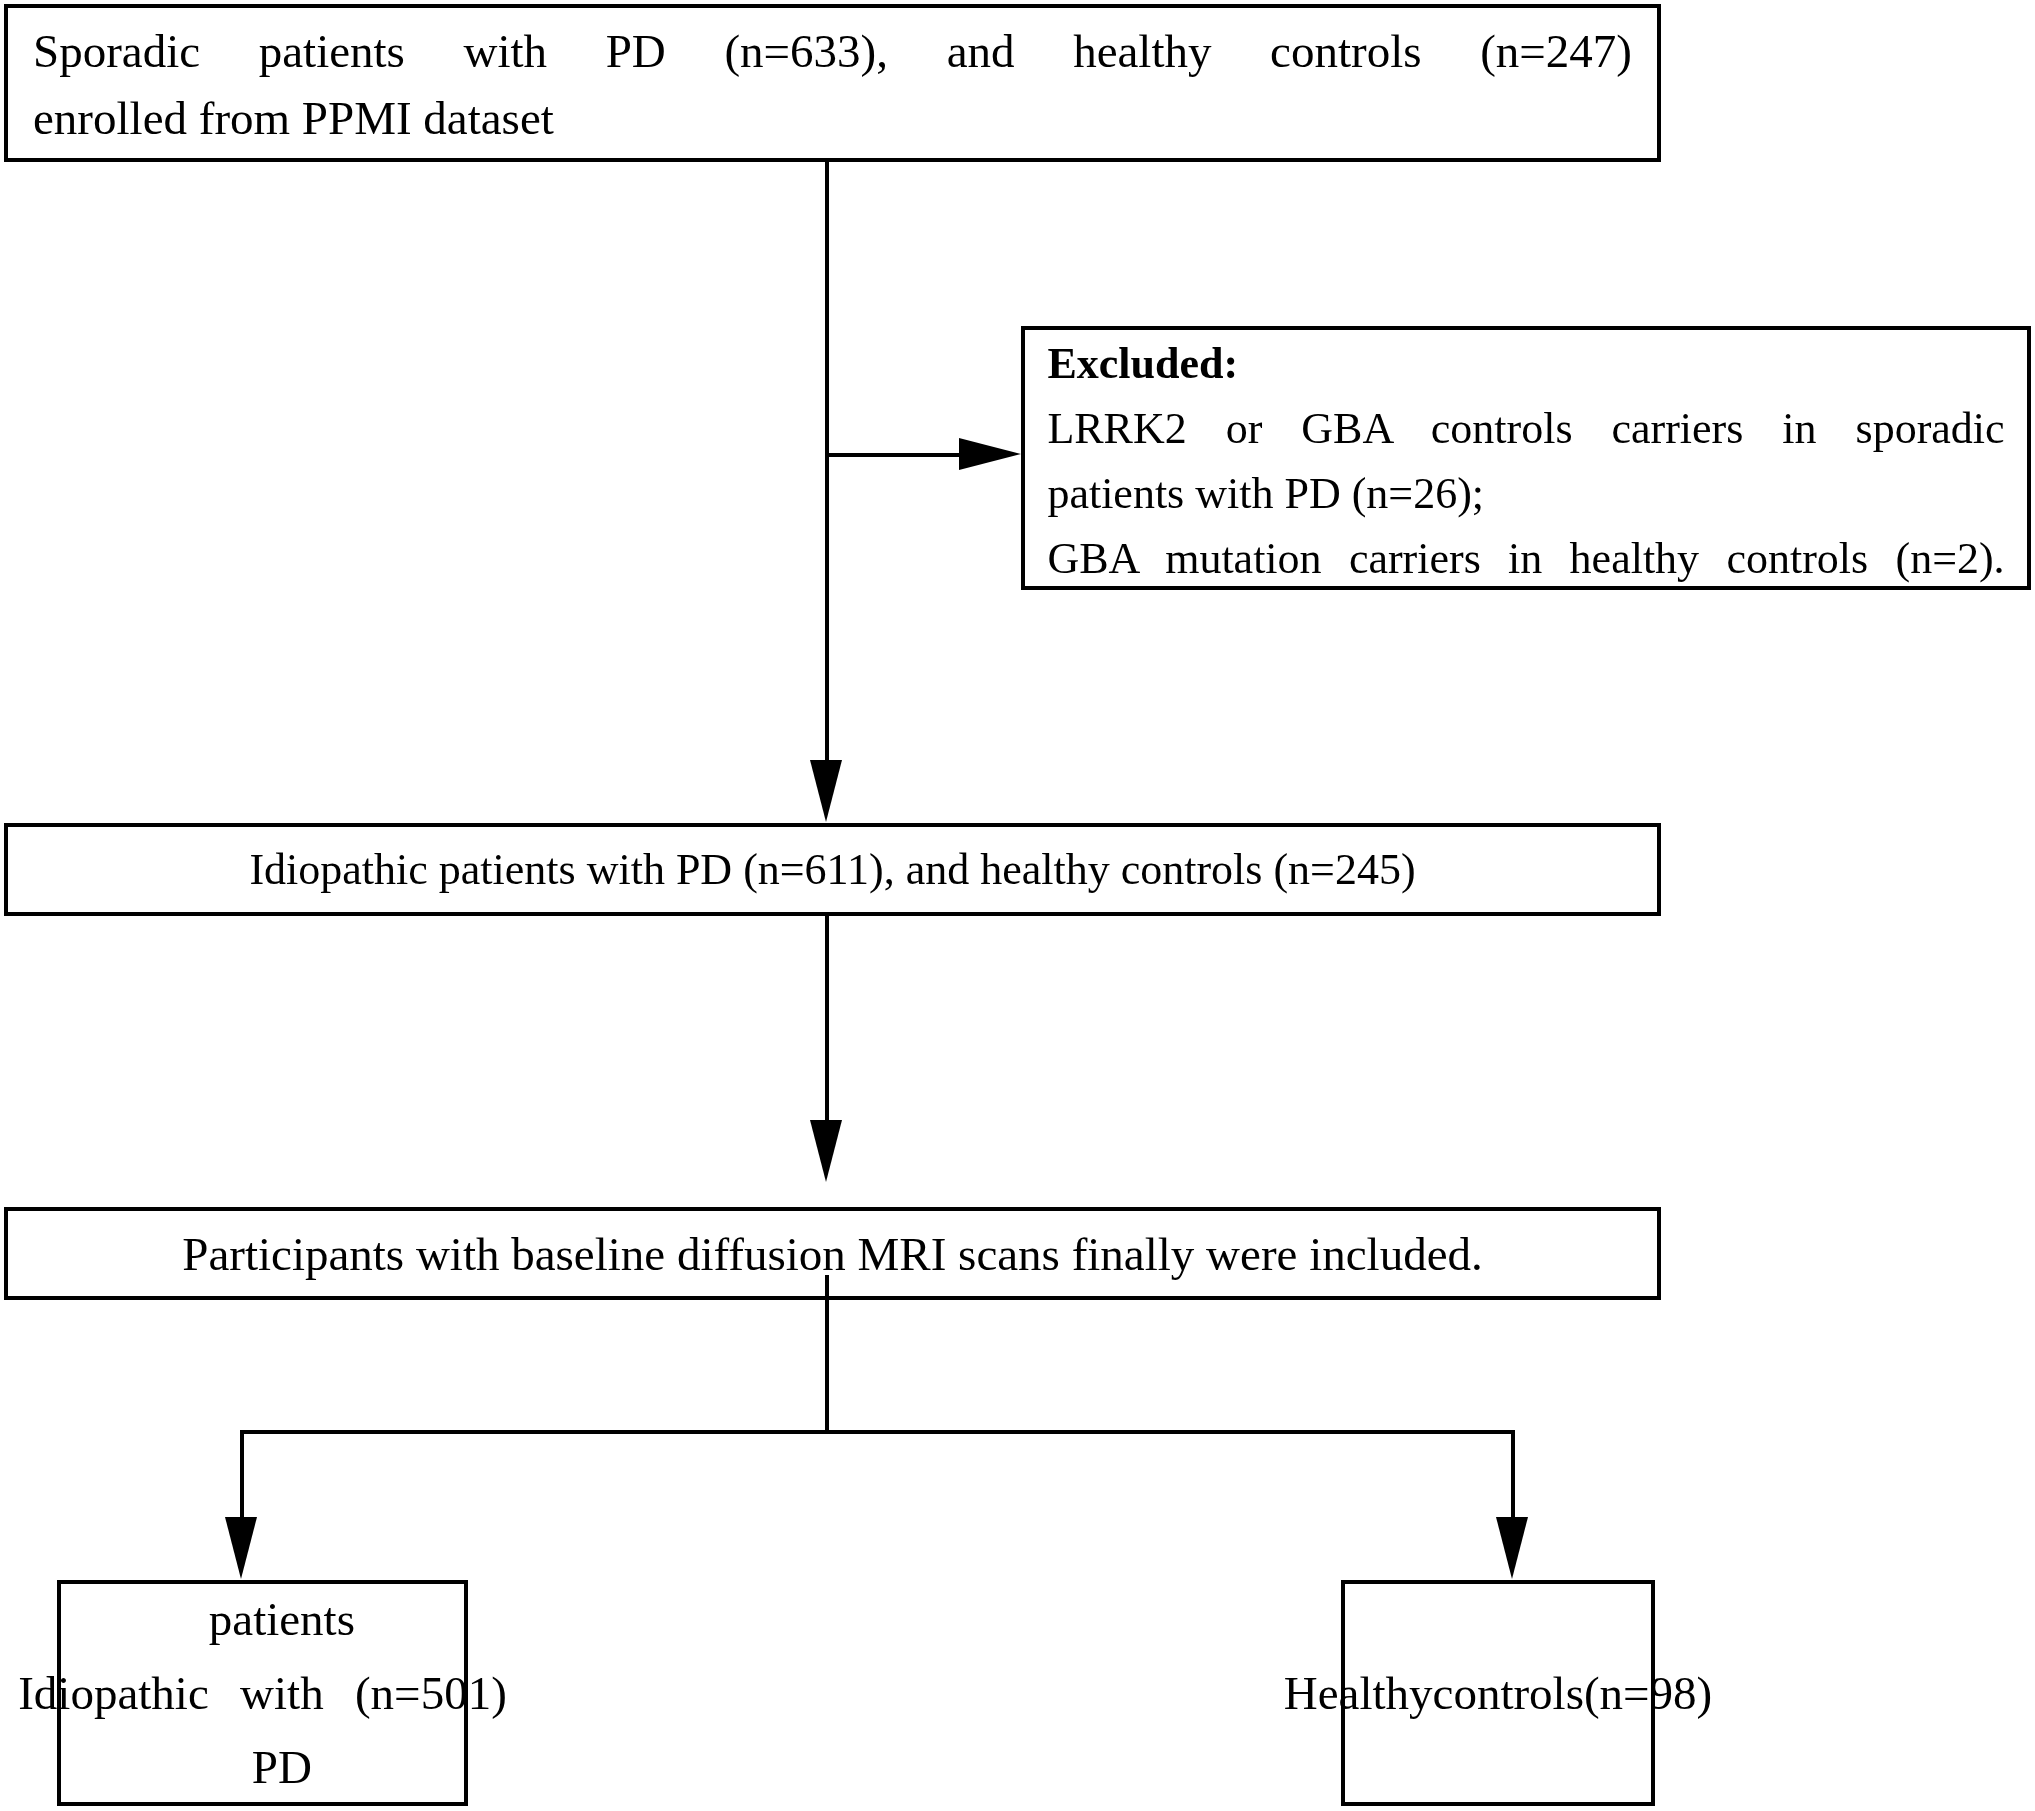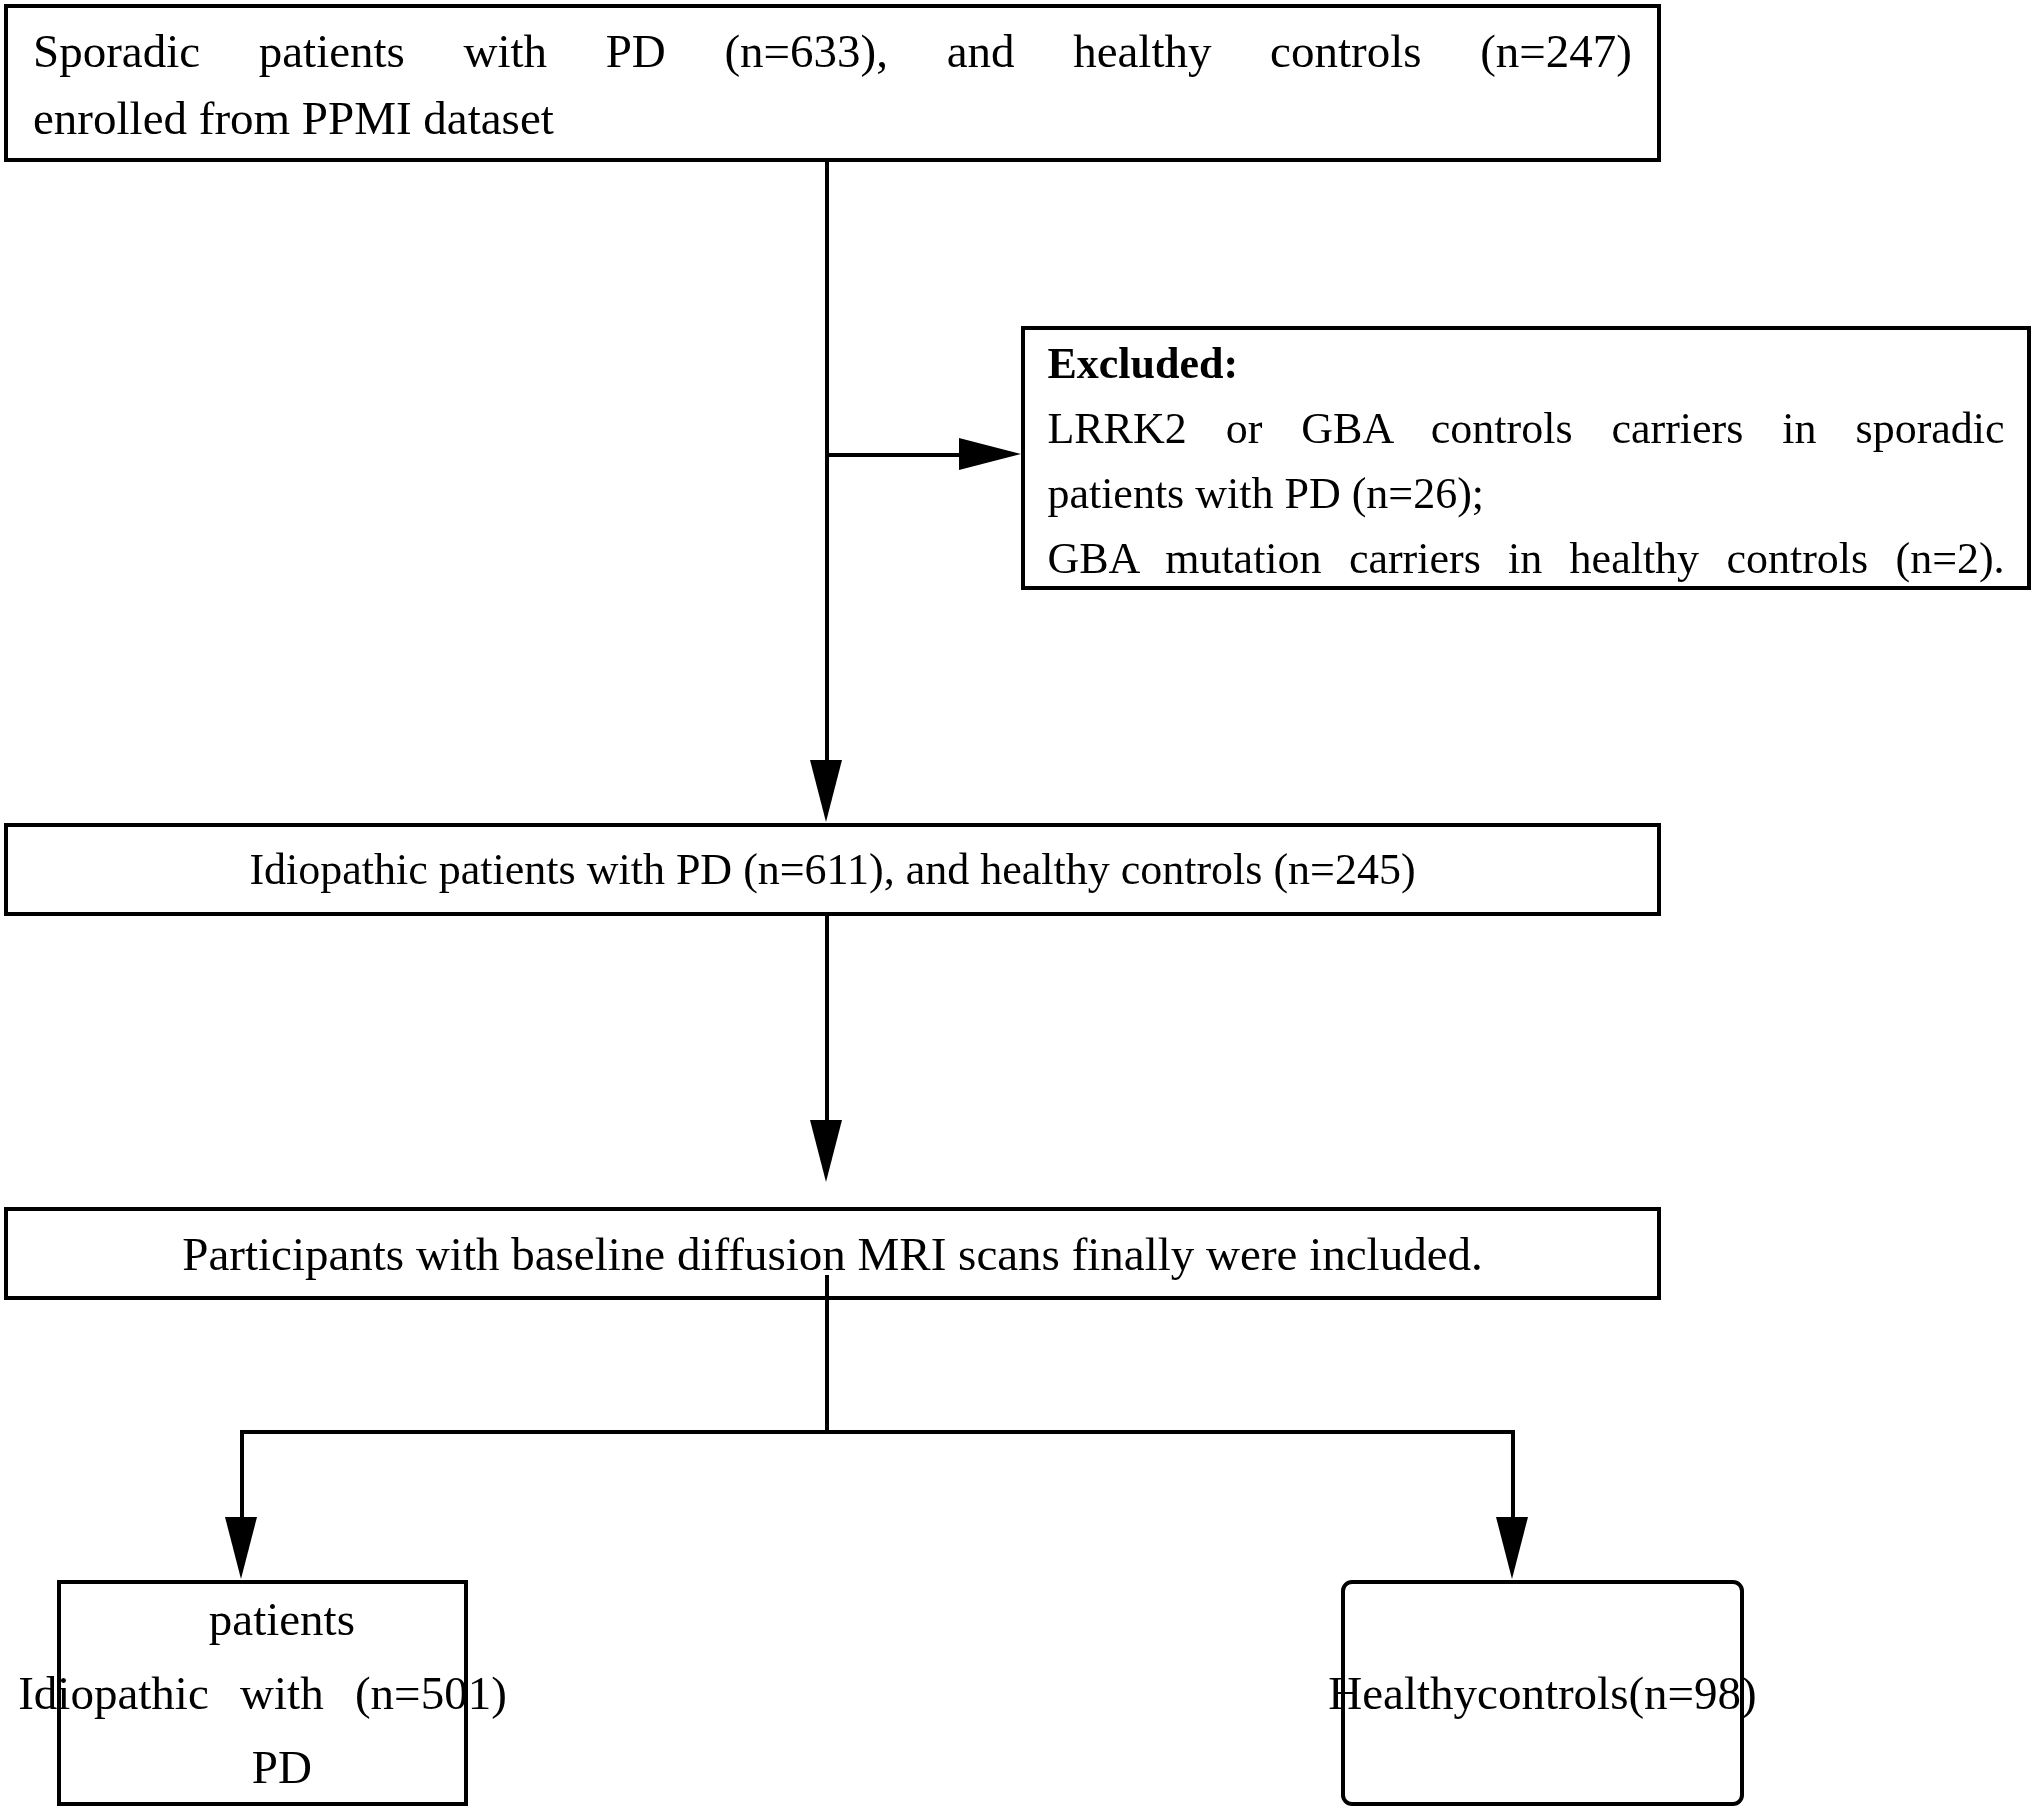--- a/index.html
+++ b/index.html
@@ -53,22 +53,22 @@
   #box-included {
     left: 4px; top: 1182px; width: 1657px; height: 93px;
     font-size: 47px;
     margin-top: 25px;
   }
   #box-final-pd {
     left: 57px; top: 1580px; width: 411px; height: 226px;
     font-size: 47px; line-height: 74px;
   }
   #box-final-hc {
-    left: 1341px; top: 1580px; width: 403px; height: 226px;
-    font-size: 47px; line-height: 74px; border-radius: 11px;
+    left: 1341px; top: 1580px; width: 314px; height: 226px;
+    font-size: 47px; line-height: 74px;
   }
   .v-line { position: absolute; width: 3.5px; background: #000000; }
   .h-line { position: absolute; height: 3.5px; background: #000000; }
   .arrow-down {
     position: absolute; width: 0; height: 0;
     border-left: 16.4px solid transparent;
     border-right: 16.4px solid transparent;
     border-top: 62px solid #000000;
   }
   .arrow-right {

